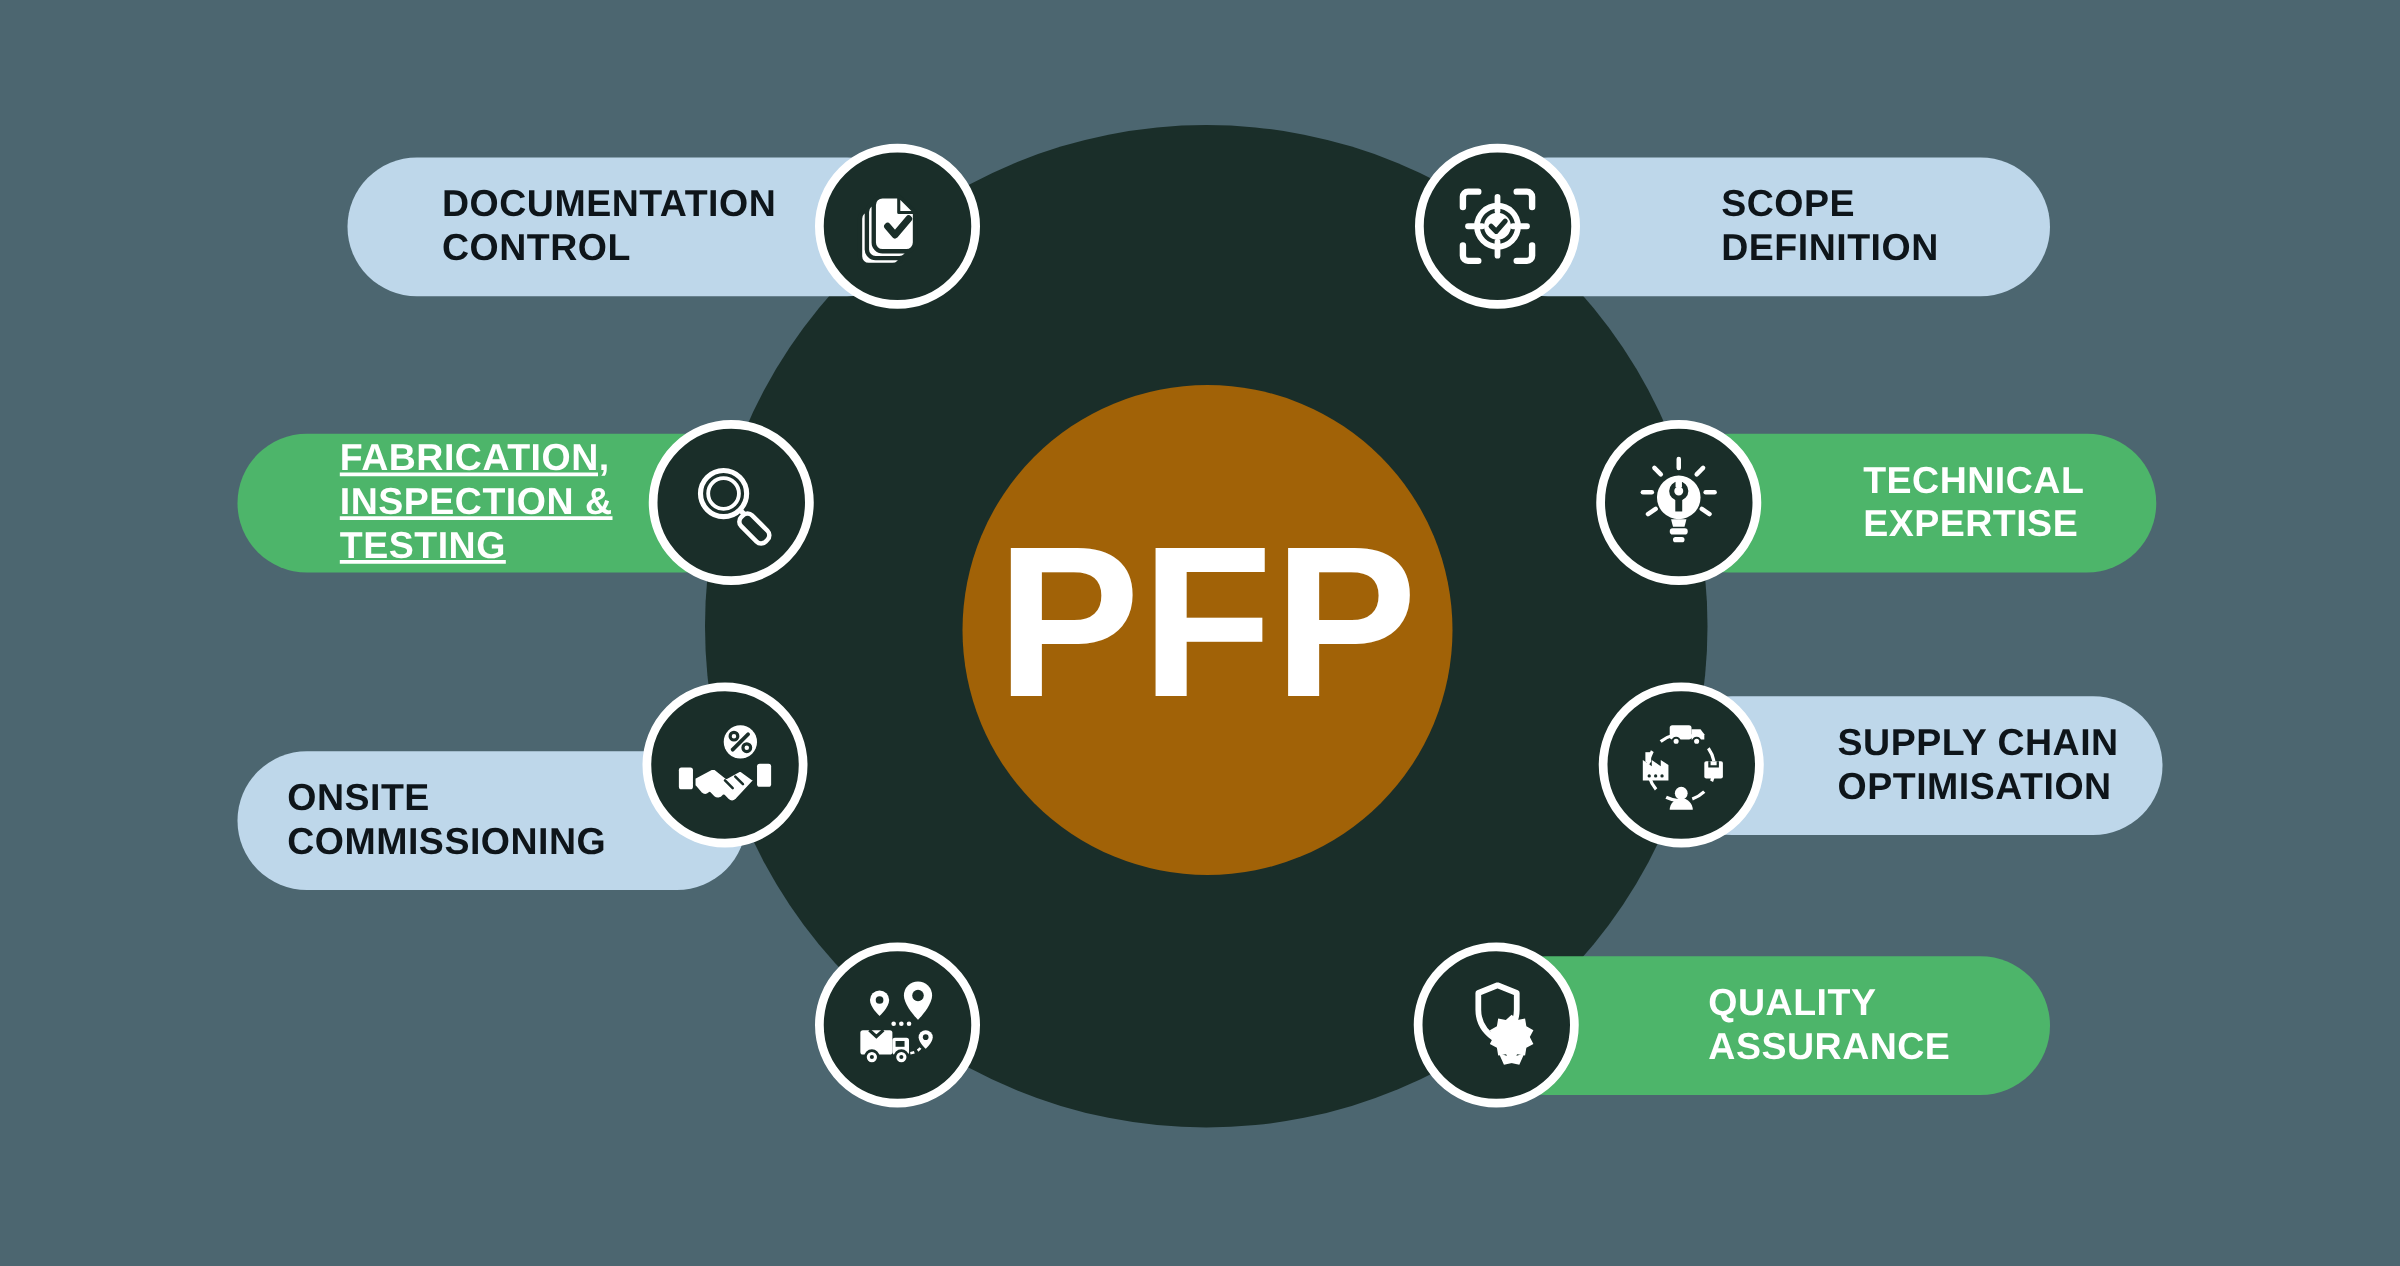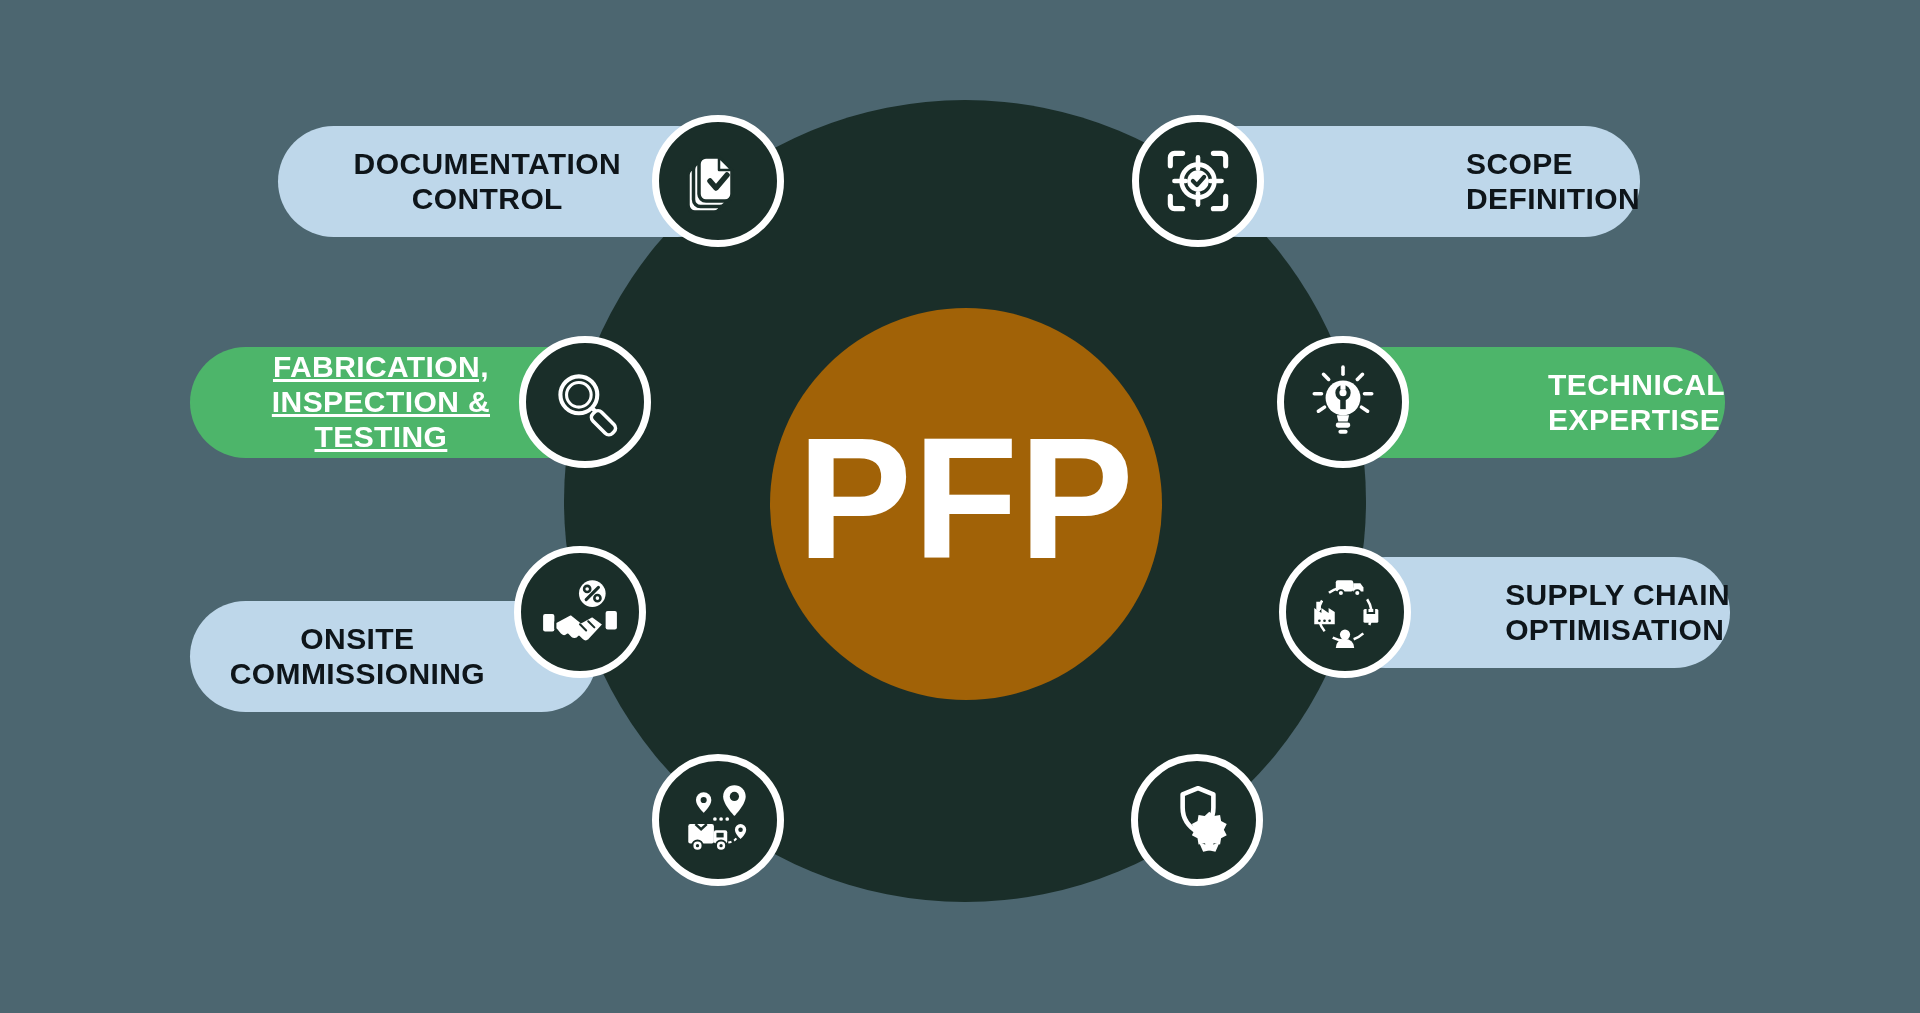--- a/index.html
+++ b/index.html
@@ -43,22 +43,22 @@
     display:flex;align-items:center;
     box-sizing:border-box;
     font-weight:bold;
     font-size:30px;
     line-height:1.16;
     letter-spacing:.4px;
   }
   .pill .label{white-space:pre-line;}
   .pill.blue{background:#BED7EA;color:#0E151A;}
   .pill.green{background:#4DB56A;color:#FFFFFF;}
-  .pill.left{justify-content:flex-end;text-align:center;padding-right:112px;}
-  .pill.right{justify-content:flex-end;text-align:left;padding-left:105px;}
+  .pill.left{justify-content:flex-end;text-align:left;padding-right:112px;}
+  .pill.right{justify-content:center;text-align:left;padding-left:105px;}
   .icon-circle{
     position:absolute;
     width:132px;height:132px;
     border-radius:50%;
     background:#1A2E29;
     border:7px solid #FFFFFF;
     box-sizing:border-box;
     display:flex;align-items:center;justify-content:center;
   }
   .icon-circle svg{display:block;}
@@ -91,20 +91,24 @@
     <span class="label">SCOPE
 DEFINITION</span>
   </div>
   <div class="pill green right" style="left:1328px;top:347px;width:397px;">
     <span class="label">TECHNICAL
 EXPERTISE</span>
   </div>
   <div class="pill blue right" style="left:1330px;top:557px;width:400px;">
     <span class="label">SUPPLY CHAIN
 OPTIMISATION</span>
+  </div>
+  <div class="pill green right" style="left:1182px;top:765px;width:458px;">
+    <span class="label">QUALITY
+ASSURANCE</span>
   </div>
 
   <div class="icon-circle" style="left:652px;top:115px;">
     <svg width="80" height="80" viewBox="0 0 80 80">
       <g>
         <path d="M28 16 h13 l13 13 v24 a7 7 0 0 1 -7 7 H28 a7 7 0 0 1 -7 -7 V23 a7 7 0 0 1 7 -7 z" fill="#FFFFFF" stroke="#1A2E29" stroke-width="3.5" transform="translate(-11,11)"></path>
         <path d="M28 16 h13 l13 13 v24 a7 7 0 0 1 -7 7 H28 a7 7 0 0 1 -7 -7 V23 a7 7 0 0 1 7 -7 z" fill="#FFFFFF" stroke="#1A2E29" stroke-width="3.5" transform="translate(-5.5,5.5)"></path>
         <path d="M28 16 h13 l13 13 v24 a7 7 0 0 1 -7 7 H28 a7 7 0 0 1 -7 -7 V23 a7 7 0 0 1 7 -7 z" fill="#FFFFFF" stroke="#1A2E29" stroke-width="3.5"></path>
         <path d="M41 16 v13 h13 z" fill="#FFFFFF" stroke="#1A2E29" stroke-width="2.5" stroke-linejoin="round"></path>
         <path d="M32 40 l6 7 11 -13" fill="none" stroke="#1A2E29" stroke-width="5.5" stroke-linecap="round" stroke-linejoin="round"></path>

